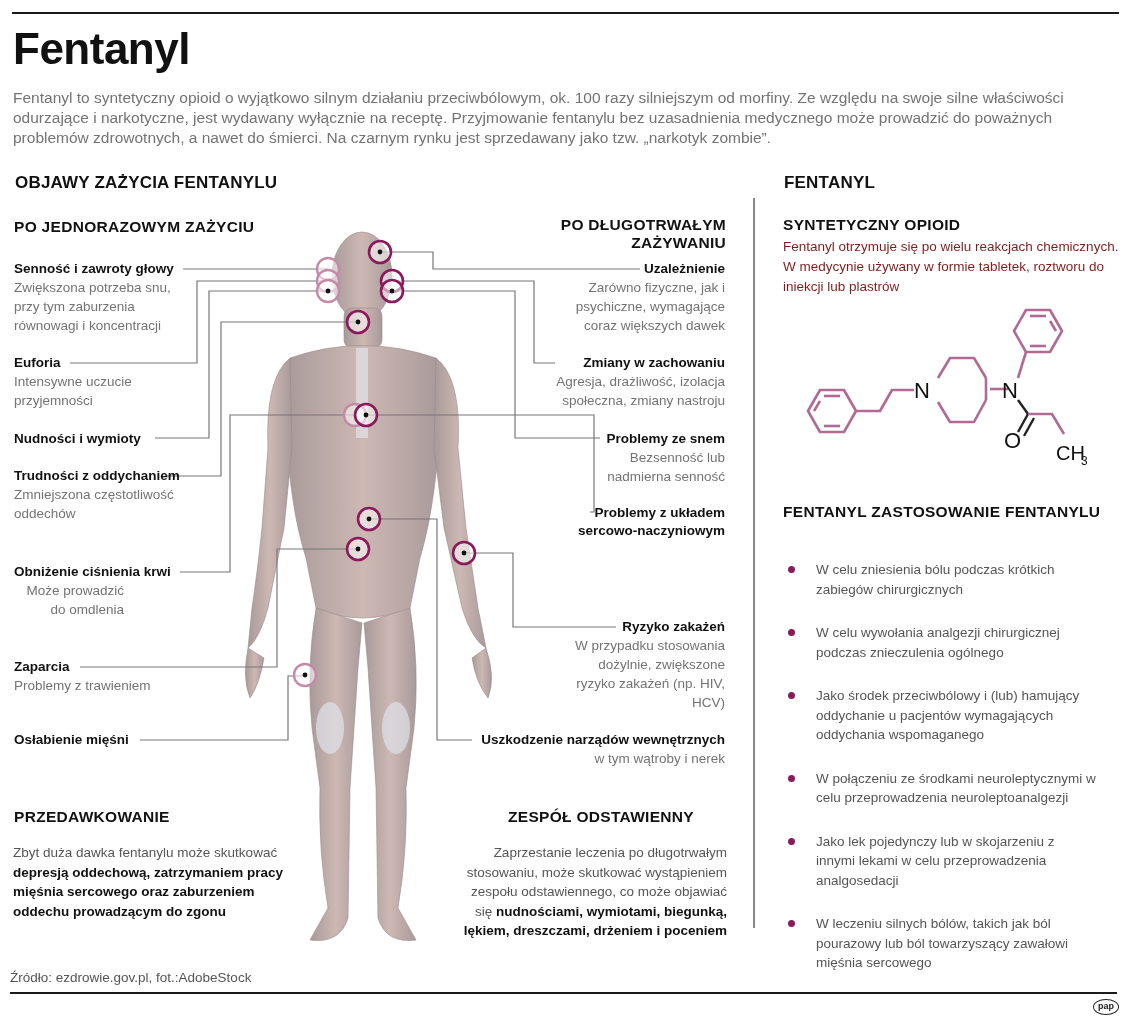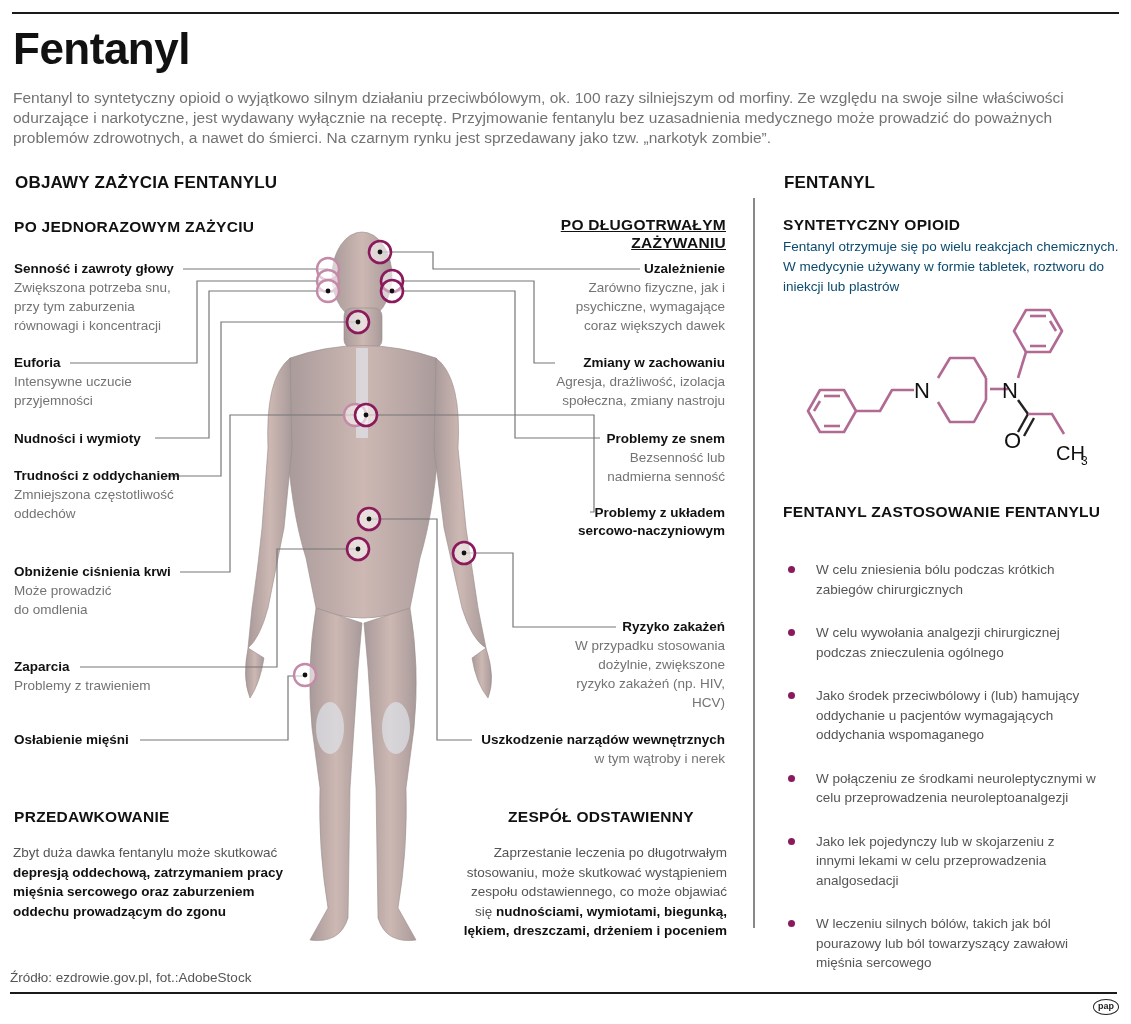--- a/index.html
+++ b/index.html
@@ -23,42 +23,42 @@
 
   .body-figure { position: absolute; left: 240px; top: 228px; width: 270px; height: 720px; }
 
   .connectors { position: absolute; left: 0; top: 0; width: 1131px; height: 1024px; pointer-events: none; }
 
   .block-text { position: absolute; font-size: 13.5px; line-height: 19.5px; color: #555; }
   .block-text b { color: #111; }
 
   .divider { position: absolute; left: 753px; top: 198px; width: 2px; height: 730px; background: #888; }
 
-  .right-desc { position: absolute; left: 783px; top: 237px; width: 340px; font-size: 13.5px; line-height: 20px; color: #0c4a6e; }
+  .right-desc { position: absolute; left: 783px; top: 237px; width: 340px; font-size: 13.5px; line-height: 20px; color: #7f1d1d; }
 
   .molecule { position: absolute; left: 790px; top: 300px; width: 310px; height: 170px; }
 
   .uses { position: absolute; left: 786px; top: 560px; width: 340px; list-style: none; }
   .use-item { position: relative; padding-left: 30px; font-size: 13.5px; line-height: 19.5px; color: #555; }
   .use-bullet { position: absolute; left: 2px; top: 6px; width: 7px; height: 7px; border-radius: 50%; background: #8b1a5c; }
 
   .source { position: absolute; left: 10px; top: 970px; font-size: 13.5px; color: #555; }
   .logo { position: absolute; left: 1093px; top: 999px; width: 26px; height: 16px; border: 1.5px solid #222; border-radius: 50%; font-size: 9px; font-weight: bold; text-align: center; line-height: 13px; color: #222; }
 </style>
 </head>
 <body>
 
 <div class="rule-top"></div>
 
 <h1 class="title">Fentanyl</h1>
 <p class="intro">Fentanyl to syntetyczny opioid o wyjątkowo silnym działaniu przeciwbólowym, ok. 100 razy silniejszym od morfiny. Ze względu na swoje silne właściwości odurzające i narkotyczne, jest wydawany wyłącznie na receptę. Przyjmowanie fentanylu bez uzasadnienia medycznego może prowadzić do poważnych problemów zdrowotnych, a nawet do śmierci. Na czarnym rynku jest sprzedawany jako tzw. „narkotyk zombie”.</p>
 
 <div class="h-main" style="left:15px; top:173px;">OBJAWY ZAŻYCIA FENTANYLU</div>
 <div class="h-sub" style="left:14px; top:218px;">PO JEDNORAZOWYM ZAŻYCIU</div>
-<div class="h-sub" style="left:476px; top:216px; width:250px; text-align:right;text-decoration:underline;">PO DŁUGOTRWAŁYM ZAŻYWANIU</div>
+<div class="h-sub" style="left:476px; top:216px; width:250px; text-align:right;">PO DŁUGOTRWAŁYM ZAŻYWANIU</div>
 
 <svg class="body-figure" viewBox="0 0 270 720">
   <defs>
     <linearGradient id="skin" x1="0" y1="0" x2="1" y2="0">
       <stop offset="0" stop-color="#a89a9a"></stop>
       <stop offset="0.5" stop-color="#cdb8b3"></stop>
       <stop offset="1" stop-color="#a89a9a"></stop>
     </linearGradient>
   </defs>
   <g fill="url(#skin)" stroke="#9a8c8c" stroke-width="0.6">
@@ -149,21 +149,21 @@
 </div>
 <div class="symptom left" style="top:430px;">
   <div class="sym-title">Nudności i wymioty</div>
 </div>
 <div class="symptom left" style="top:467px;">
   <div class="sym-title">Trudności z oddychaniem</div>
   <div class="sym-desc" style="width:170px;">Zmniejszona częstotliwość oddechów</div>
 </div>
 <div class="symptom left" style="top:563px;">
   <div class="sym-title">Obniżenie ciśnienia krwi</div>
-  <div class="sym-desc" style="width:110px;">Może prowadzić do omdlenia</div>
+  <div class="sym-desc" style="width:110px;text-align:right;">Może prowadzić do omdlenia</div>
 </div>
 <div class="symptom left" style="top:658px;">
   <div class="sym-title">Zaparcia</div>
   <div class="sym-desc" style="width:170px;">Problemy z trawieniem</div>
 </div>
 <div class="symptom left" style="top:731px;">
   <div class="sym-title">Osłabienie mięśni</div>
 </div>
 
 <div class="symptom right" style="top:260px;">

